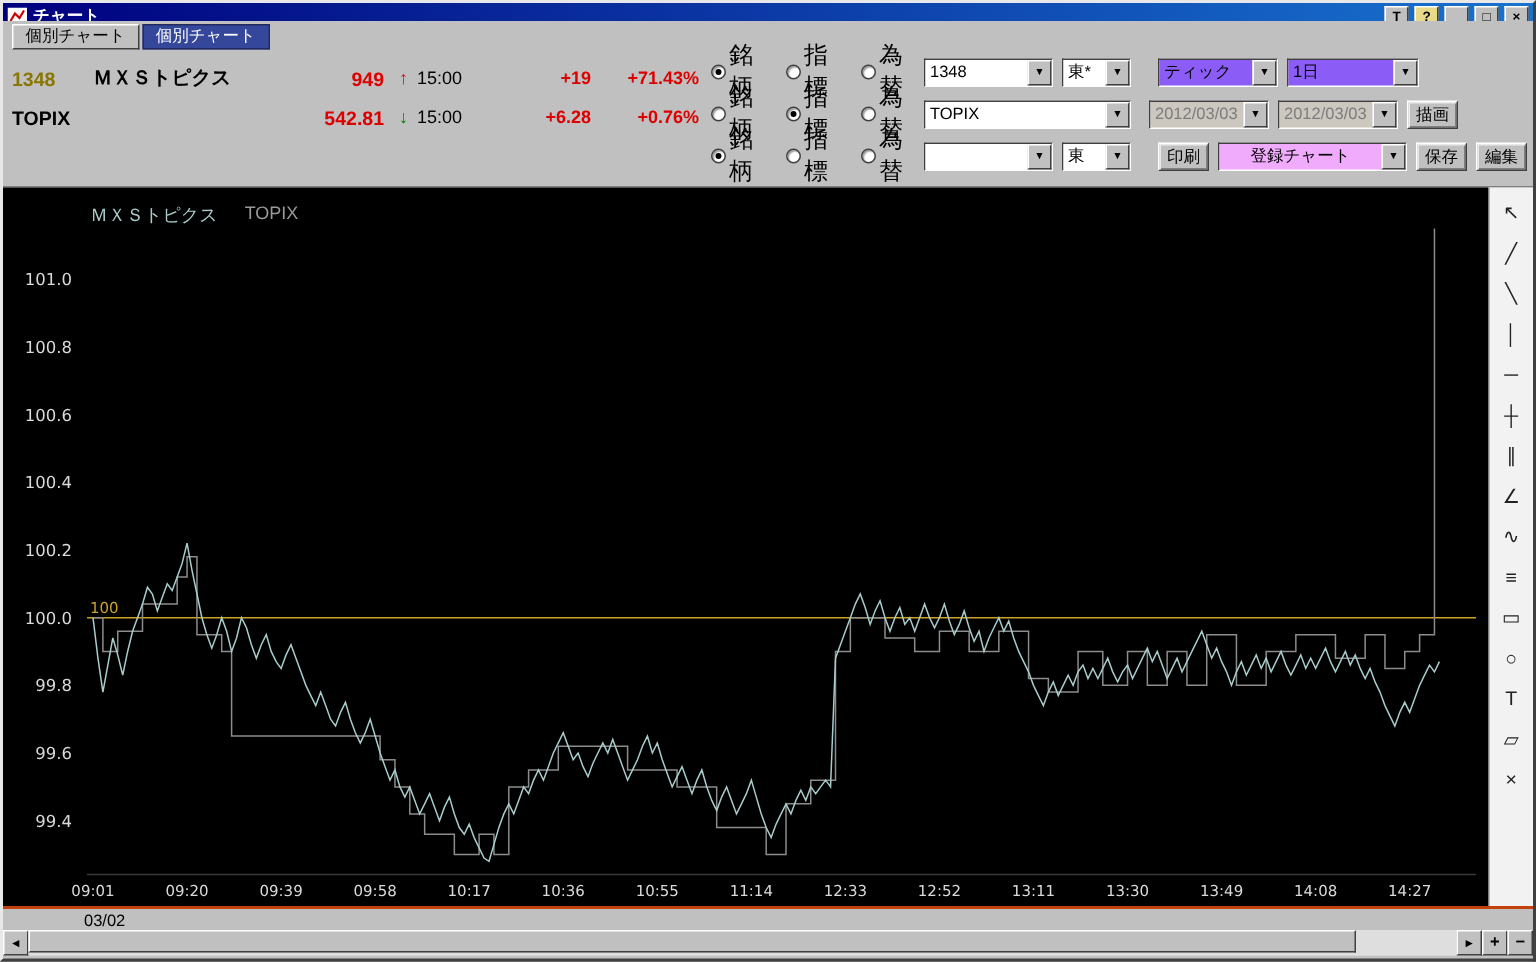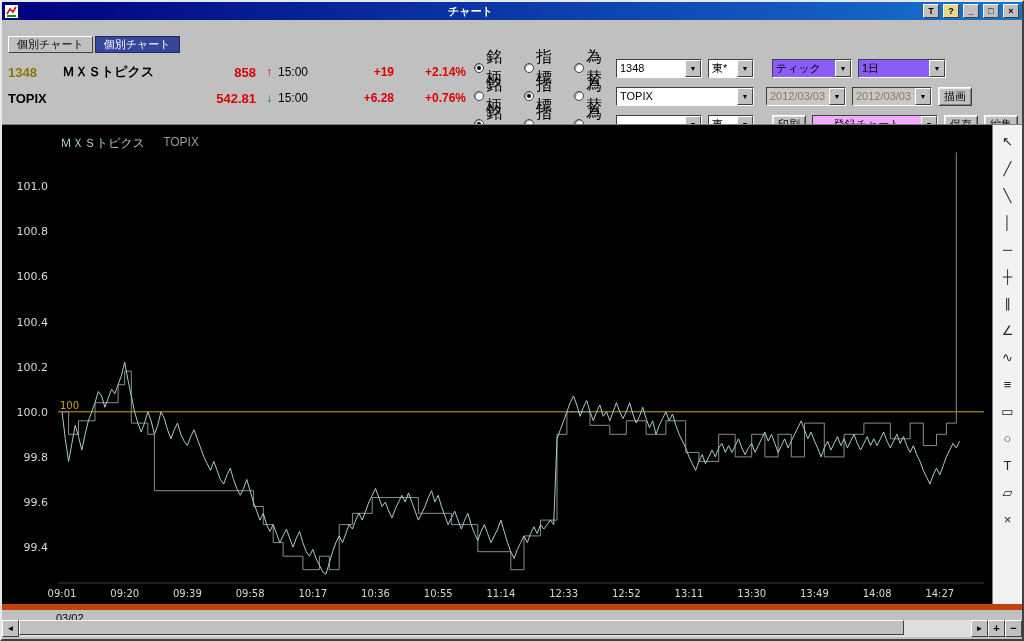--- a/index.html
+++ b/index.html
@@ -6,27 +6,27 @@
   html,body{margin:0;padding:0;}
   body{width:1024px;height:641px;position:relative;overflow:hidden;
        font-family:"Liberation Sans","DejaVu Sans",sans-serif;background:#c0c0c0;}
   .window{position:absolute;inset:0;background:#c0c0c0;
           border:2px solid;border-color:#e8e8e8 #404040 #404040 #e8e8e8;}
 
   
   .titlebar{position:absolute;top:0;left:0;right:0;height:18px;
             background:linear-gradient(90deg,#00007f,#1873cf);
             display:flex;align-items:center;padding:0 3px;gap:4px;}
-  .apptitle{color:#fff;font-size:11px;font-weight:bold;flex:1;line-height:18px;text-align:center;}
+  .apptitle{color:#fff;font-size:11px;font-weight:bold;flex:1;line-height:18px;}
   .tbtn{width:16px;height:14px;background:#c0c0c0;border:1px solid;
         border-color:#fff #404040 #404040 #fff;font-size:9px;font-weight:bold;
         line-height:11px;text-align:center;padding:0;font-family:inherit;color:#000;}
 
   
-  .panel{position:absolute;top:32px;left:0;right:0;height:104px;background:#c0c0c0;}
+  .panel{position:absolute;top:12px;left:0;right:0;height:104px;background:#c0c0c0;}
   .left-col{position:absolute;left:6px;top:2px;width:464px;}
   .tabs{display:flex;gap:2px;height:17px;}
   .tab{font-size:11px;line-height:15px;padding:0 8px;background:#c0c0c0;color:#000;
        border:1px solid;border-color:#fff #404040 #404040 #fff;cursor:default;}
   .tab.active{background:#35479a;color:#fff;border-color:#202a60 #202a60 #202a60 #202a60;}
   .quote{display:grid;grid-template-columns:54px 128px 70px 18px 48px 68px 72px;
          align-items:center;height:26px;font-size:13px;}
   .q-code{font-weight:bold;color:#8a7600;}
   .q-code.black{color:#000;}
   .q-name{font-weight:bold;color:#000;overflow:hidden;white-space:nowrap;}
@@ -67,21 +67,21 @@
   #chart-svg{display:block;}
   #chart-svg text{font-family:"DejaVu Sans","Liberation Sans",sans-serif;}
   .legend{position:absolute;left:58px;top:10px;font-size:12px;display:flex;gap:18px;pointer-events:none;}
   .tooldock{width:30px;background:#f2f2f2;border-left:1px solid #808080;
             display:flex;flex-direction:column;align-items:center;padding-top:8px;gap:9px;}
   .tool{width:22px;height:18px;font-size:13px;line-height:18px;text-align:center;color:#222;cursor:default;}
 
   
   .datebar{position:absolute;top:602px;left:0;right:0;height:16px;background:#c0c0c0;
            font-size:11px;color:#000;padding-left:54px;line-height:16px;
-           border-top:6px solid #c2410c;}
+           border-top:2px solid #c2410c;}
   .hscroll{position:absolute;top:618px;left:0;right:0;height:17px;display:flex;background:#dedede;}
   .sbtn{width:17px;height:17px;flex:none;background:#c0c0c0;border:1px solid;
         border-color:#fff #404040 #404040 #fff;font-size:8px;line-height:14px;
         text-align:center;padding:0;font-family:inherit;color:#000;}
   .sbtn.txt{font-size:11px;font-weight:bold;line-height:13px;}
   .track{flex:1;position:relative;background:#dedede;}
   .thumb{position:absolute;left:0;top:0;height:15px;width:93%;background:#c0c0c0;
          border:1px solid;border-color:#fff #404040 #404040 #fff;}
 </style>
 </head>
@@ -107,25 +107,25 @@
 
   <div class="panel">
     <div class="left-col">
       <div class="tabs">
         <div class="tab">個別チャート</div>
         <div class="tab active">個別チャート</div>
       </div>
       <div class="quote" style="margin-top:6px;">
         <span class="q-code">1348</span>
         <span class="q-name">ＭＸＳトピクス</span>
-        <span class="q-price up">858</span>
+        <span class="q-price up">949</span>
         <span class="q-arrow up">↑</span>
         <span class="q-time">15:00</span>
         <span class="q-chg up">+19</span>
-        <span class="q-pct up">+2.14%</span>
+        <span class="q-pct up">+71.43%</span>
       </div>
       <div class="quote">
         <span class="q-code black">TOPIX</span>
         <span class="q-name"></span>
         <span class="q-price up">542.81</span>
         <span class="q-arrow down">↓</span>
         <span class="q-time">15:00</span>
         <span class="q-chg up">+6.28</span>
         <span class="q-pct up">+0.76%</span>
       </div>

